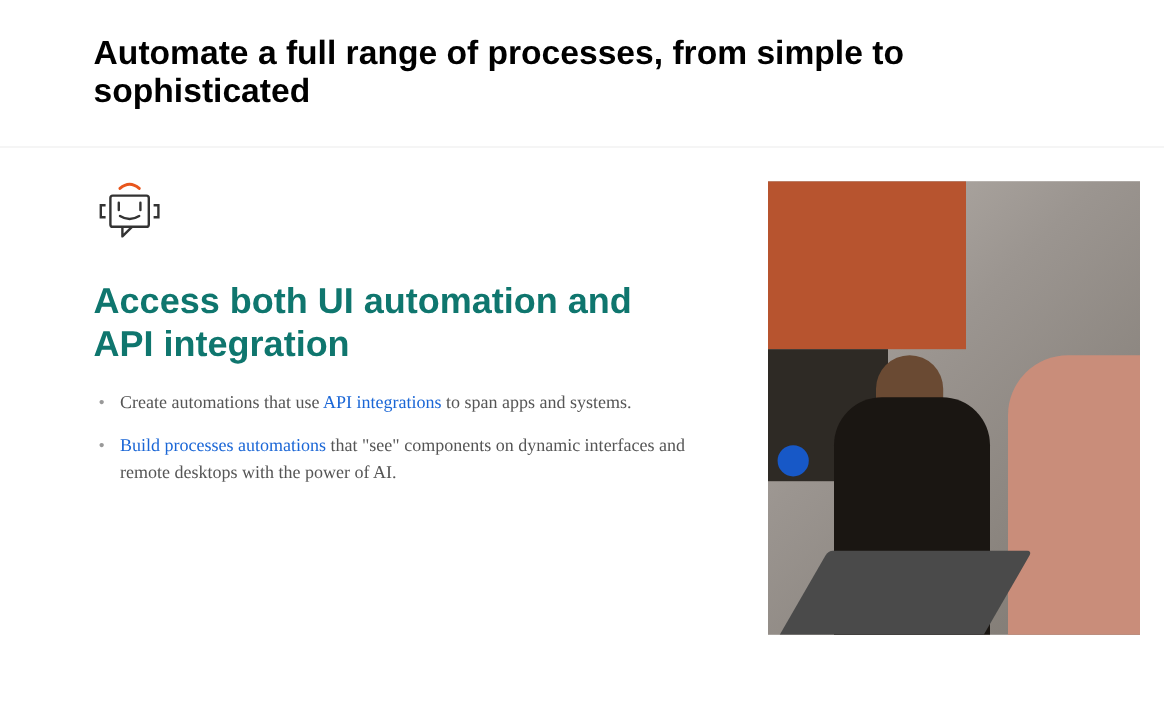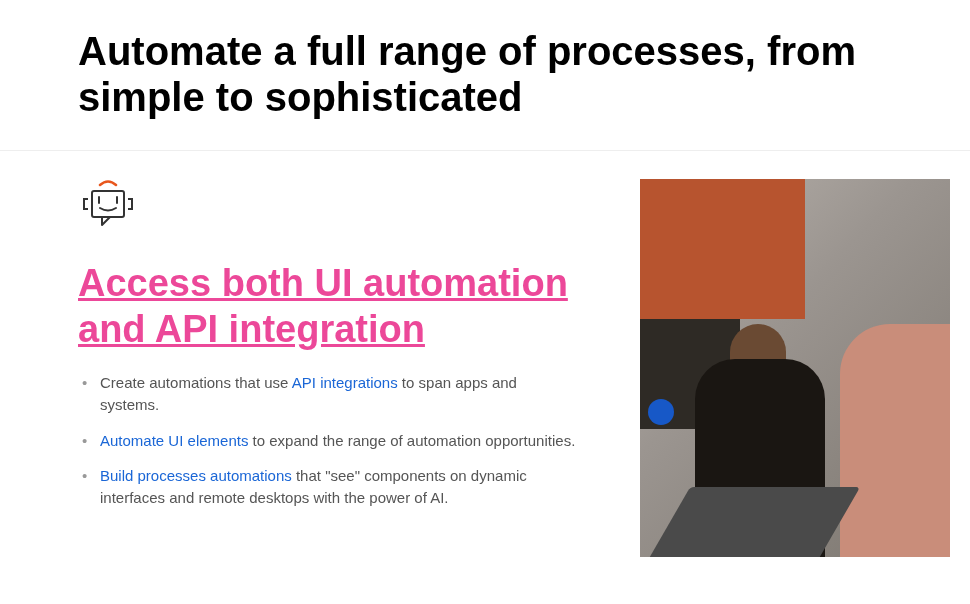--- a/index.html
+++ b/index.html
@@ -4,21 +4,21 @@
   <style>
     * { margin: 0; padding: 0; box-sizing: border-box; }
     body {
       font-family: -apple-system, BlinkMacSystemFont, "Segoe UI", Helvetica, Arial, sans-serif;
       background: #fff;
       width: 970px;
       height: 604px;
       overflow: hidden;
     }
     .page-title {
-      font-size: 40px;
+      font-size: 28px;
       font-weight: 700;
       line-height: 1.15;
       color: #000;
       padding: 28px 70px 30px 78px;
     }
     .divider {
       border: none;
       border-top: 1px solid #eee;
       margin: 0;
     }
@@ -30,38 +30,38 @@
     .left-col {
       flex: 1;
       padding-top: 0;
     }
     .robot-icon {
       width: 60px;
       height: 54px;
       margin-bottom: 24px;
     }
     .section-heading {
-      font-size: 38px;
+      font-size: 30px;
       font-weight: 700;
       line-height: 1.2;
-      color: #ec4899;
+      color: #0f766e;
       margin-bottom: 20px;
-      text-decoration: underline;
     }
     .bullets {
       list-style: none;
       padding-left: 20px;
     }
     .bullets li {
       position: relative;
       font-size: 15px;
       line-height: 1.45;
       color: #555;
       margin-bottom: 14px;
       padding-left: 2px;
+      font-family: Liberation Serif, serif;
     }
     .bullets li::before {
       content: "•";
       position: absolute;
       left: -16px;
       top: 0;
       color: #999;
       font-size: 15px;
     }
     .bullets a {
@@ -108,23 +108,20 @@
       <path d="M 50 20 L 54 20 L 54 30 L 50 30" stroke="#333" stroke-width="2" fill="none"></path>
     </svg>
 
     <h2 class="section-heading">Access both UI automation and API integration</h2>
 
     <ul class="bullets">
       <li>
         <span>Create automations that use </span><a href="#">API integrations</a><span> to span apps and systems.</span>
       </li>
       <li>
-        <span></span><a href="#">Automate UI elements</a><span> to expand the range of automation opportunities.</span>
-      </li>
-      <li>
         <span></span><a href="#">Build processes automations</a><span> that "see" components on dynamic interfaces and remote desktops with the power of AI.</span>
       </li>
     </ul>
   </div>
 
   <div class="right-col">
     <div class="image-placeholder">
       <div class="p2"></div>
       <div class="p2b"></div>
       <div class="p1"></div>

